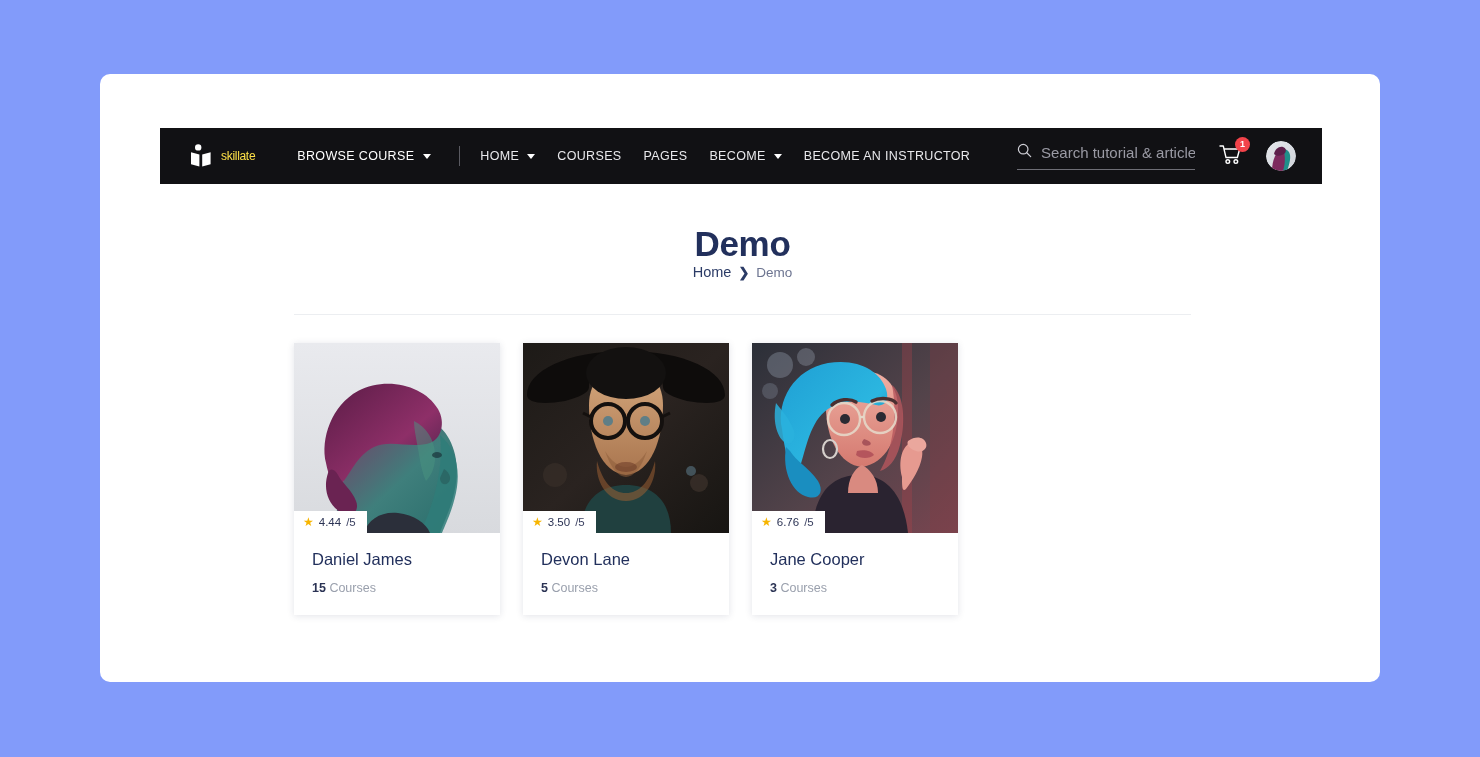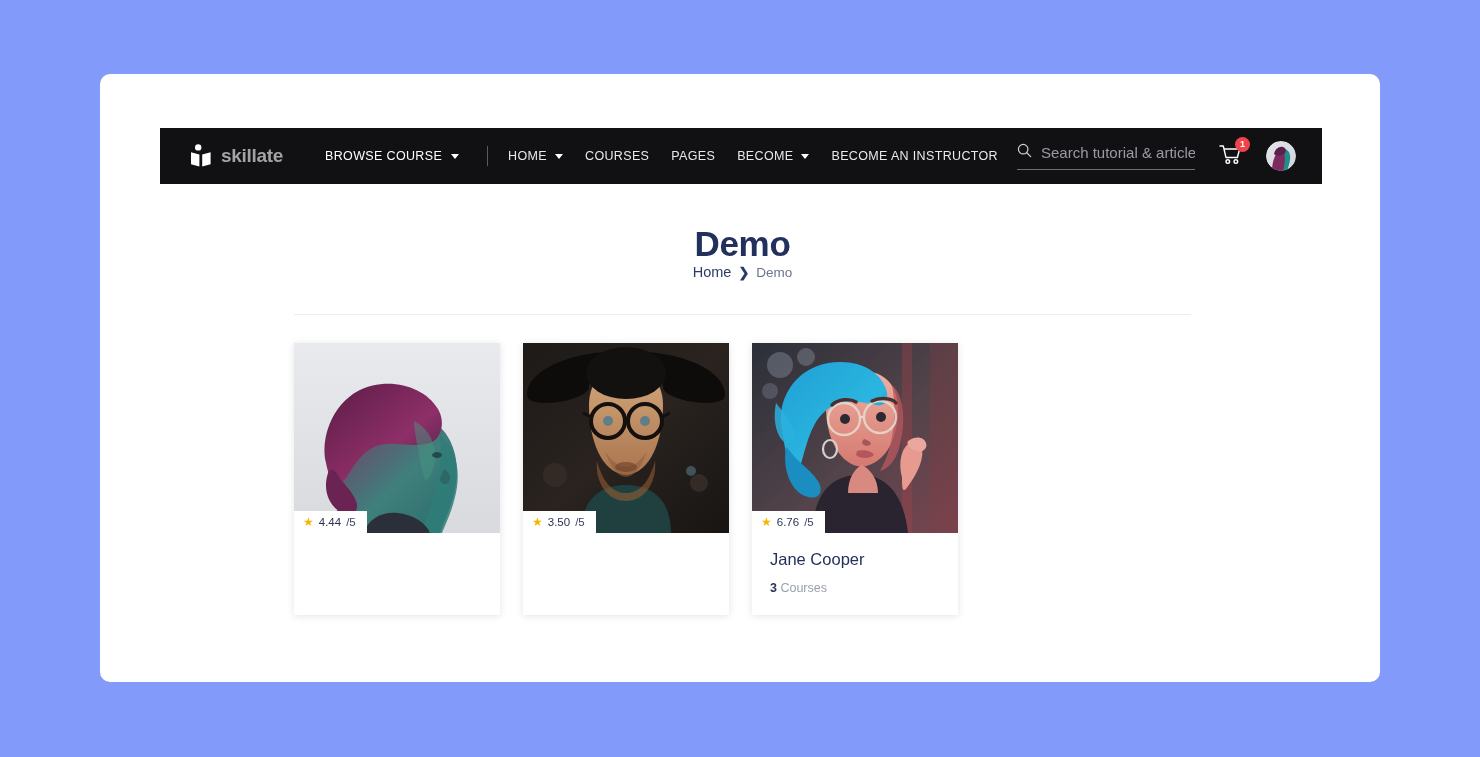--- a/index.html
+++ b/index.html
@@ -46,24 +46,24 @@
     gap: 9px;
     margin-right: 42px;
   }
   .brand-mark {
     width: 22px;
     height: 24px;
     position: relative;
     flex: 0 0 auto;
   }
   .brand-name {
-    color: #a3a3a3;
-    font-size: 19px;
+    color: #fde047;
+    font-size: 12px;
     letter-spacing: -0.3px;
-    font-weight: 700;
+    font-weight: 400;
   }
 
   .browse {
     display: flex;
     align-items: center;
     gap: 9px;
     color: #ffffff;
     font-size: 12.5px;
     font-weight: normal;
     letter-spacing: 0.35px;
@@ -366,20 +366,27 @@
           <path d="M52 168 C56 176 58 184 57 190 L44 190 C44 182 46 172 52 168 Z" fill="#5c2049"></path>
           <path d="M120 78 C132 84 140 96 141 110 C142 122 138 132 132 138 C128 130 126 118 124 106 C122 94 120 86 120 78 Z" fill="#49947f" opacity="0.5"></path>
           <ellipse cx="143" cy="112" rx="5" ry="3" fill="#1c3a3f" opacity="0.75"></ellipse>
           <path d="M150 126 C156 130 158 136 154 140 C150 143 146 140 146 135 Z" fill="#2a5f5e" opacity="0.7"></path>
           <path d="M70 190 C74 176 88 168 104 170 C120 172 132 180 136 190 Z" fill="#2b2f3a"></path>
         </svg>
         <div class="rating">
           <span class="star">★</span>
           <span class="rate-val">4.44</span>
             <span class="rate-out">/5</span>
+        </div>
+      </div>
+      <div class="icard-body">
+        <div class="icard-name">Daniel James</div>
+        <div class="icard-meta">
+          <b>15</b>
+          <span>Courses</span>
         </div>
       </div>
     </div>
 
     <div class="icard">
       <div class="icard-media">
         <svg viewBox="0 0 206 190" preserveAspectRatio="xMidYMid slice">
           <defs>
             <linearGradient id="g2bg" x1="0" y1="0" x2="1" y2="1">
               <stop offset="0" stop-color="#1d1a17"></stop>
@@ -407,20 +414,27 @@
           <line x1="139" y1="74" x2="147" y2="70" stroke="#14100e" stroke-width="3"></line>
           <ellipse cx="85" cy="78" rx="5" ry="5" fill="#5f7e86"></ellipse>
           <ellipse cx="122" cy="78" rx="5" ry="5" fill="#5f7e86"></ellipse>
           <path d="M4 52 C4 28 44 8 103 8 C162 8 202 28 202 52 C202 60 186 62 164 58 C150 54 140 50 140 44 C140 24 122 16 103 16 C84 16 66 24 66 44 C66 50 56 54 42 58 C20 62 4 60 4 52 Z" fill="#0e0c0b"></path>
           <ellipse cx="103" cy="30" rx="40" ry="26" fill="#131110"></ellipse>
         </svg>
         <div class="rating">
           <span class="star">★</span>
           <span class="rate-val">3.50</span>
             <span class="rate-out">/5</span>
+        </div>
+      </div>
+      <div class="icard-body">
+        <div class="icard-name">Devon Lane</div>
+        <div class="icard-meta">
+          <b>5</b>
+          <span>Courses</span>
         </div>
       </div>
     </div>
 
     <div class="icard">
       <div class="icard-media">
         <svg viewBox="0 0 206 190" preserveAspectRatio="xMidYMid slice">
           <defs>
             <linearGradient id="g3bg" x1="0" y1="0" x2="1" y2="1">
               <stop offset="0" stop-color="#2b2f38"></stop>

